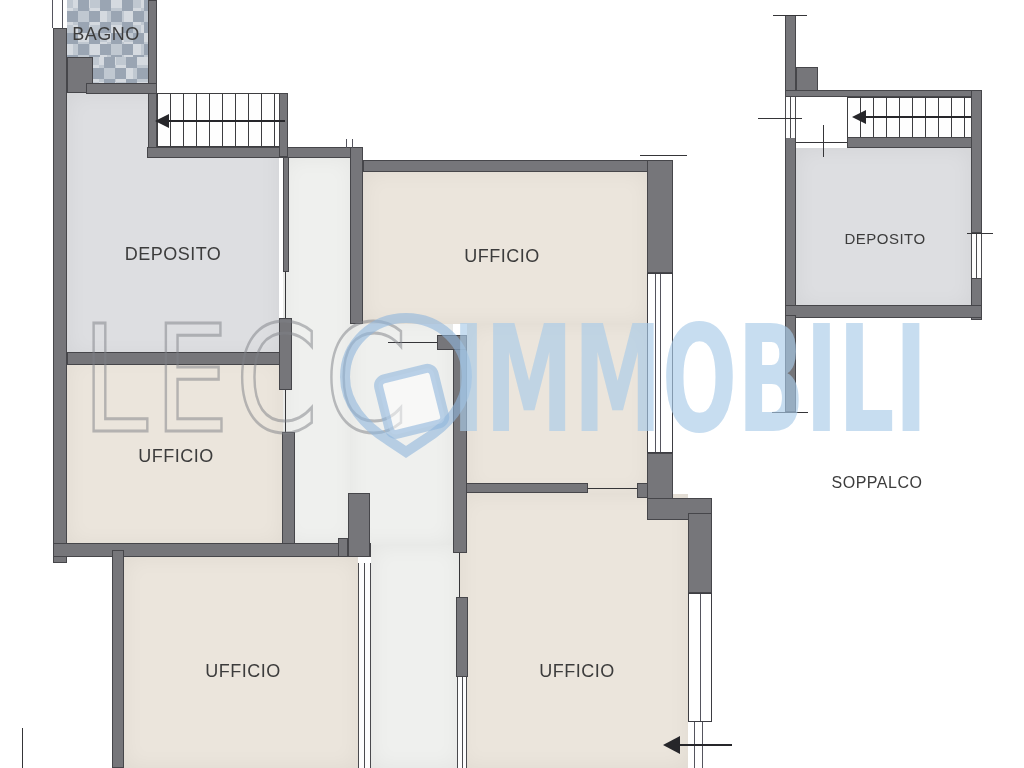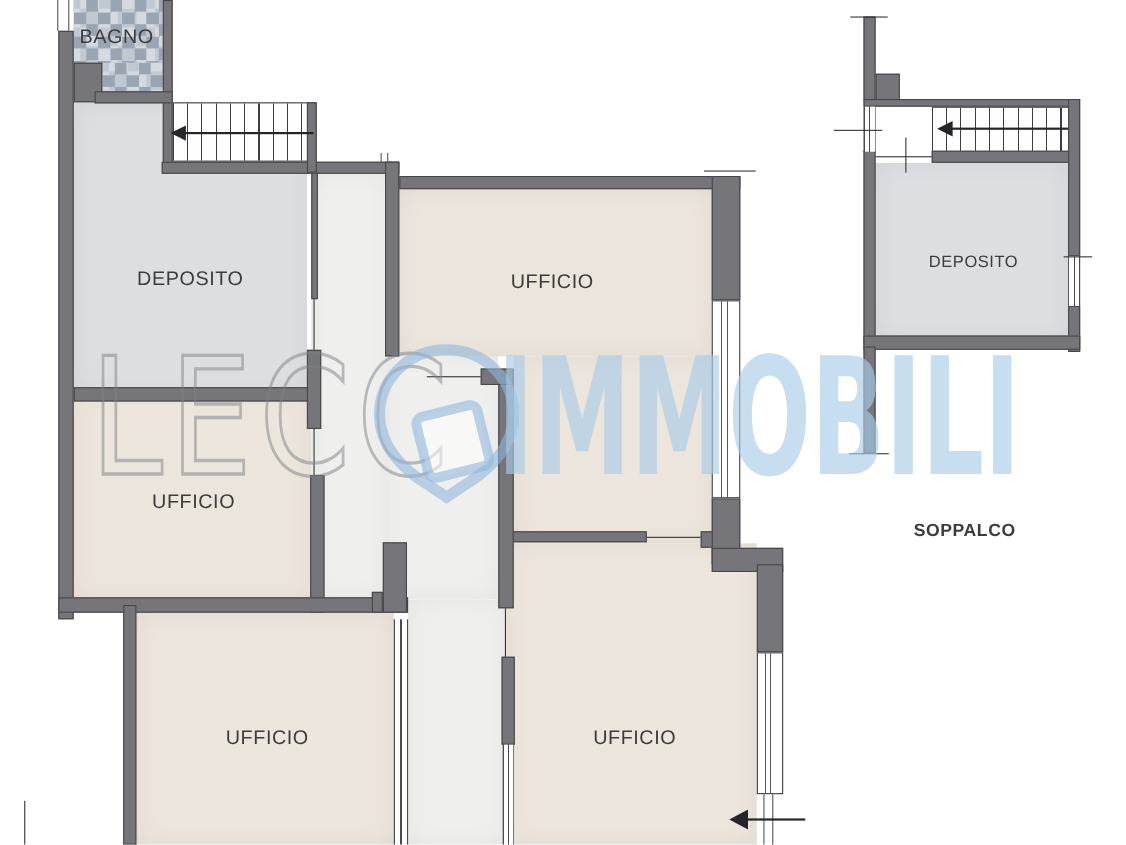--- a/index.html
+++ b/index.html
@@ -20,21 +20,21 @@
           background-image:repeating-linear-gradient(to right,#3d3d40 0 1px,transparent 1px 13px);
           border-top:1px solid #3d3d40;border-bottom:1px solid #3d3d40;}
   .win{background:#ffffff;border:1px solid #3d3d42;
        background-image:linear-gradient(to right,transparent 0 30%,#55555e 30% 34%,transparent 34% 52%,#55555e 52% 56%,transparent 56%);}
   .glass{background:linear-gradient(to right,#4a4a4e 0 9%,#fdfdfd 9% 45%,#4a4a4e 45% 55%,#fdfdfd 55% 91%,#4a4a4e 91% 100%);}
   .pair{border-left:1px solid #55555e;border-right:1px solid #55555e;background:transparent;}
   .ln,.tick{background:var(--line,#353538);}
   .lbl{color:var(--label,#3c3c3c);font-size:18px;letter-spacing:.5px;white-space:nowrap;
        transform:translate(-50%,-50%);text-align:center;}
   .lbl.sm{font-size:15px;}
-  .lbl.md{font-size:16px;font-weight:bold;}
+  .lbl.md{font-size:16px;}
   .arrhead{width:0;height:0;border-style:solid;background:none;}
   .arr-line{background:#26262a;}
   
   #wm-left{left:82px;top:306px;font-size:148px;line-height:1;letter-spacing:8px;
            font-family:"DejaVu Sans",sans-serif;color:transparent;
            -webkit-text-stroke:3px var(--wm-outline,#7d808580);
            transform:scaleX(.8);transform-origin:left top;z-index:50;}
   #wm-right{left:452px;top:306px;font-size:148px;line-height:1;font-weight:bold;
             font-family:"DejaVu Sans",sans-serif;color:var(--wm-fill,#a9cbe8a6);
             transform:scaleX(.6);transform-origin:left top;z-index:50;}

